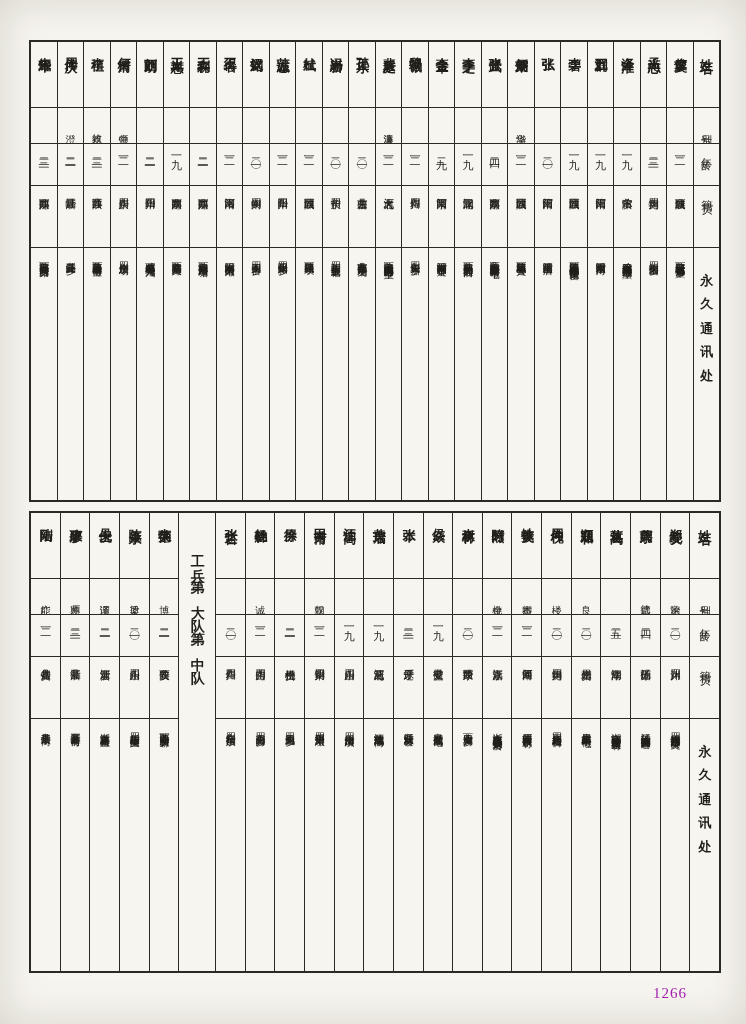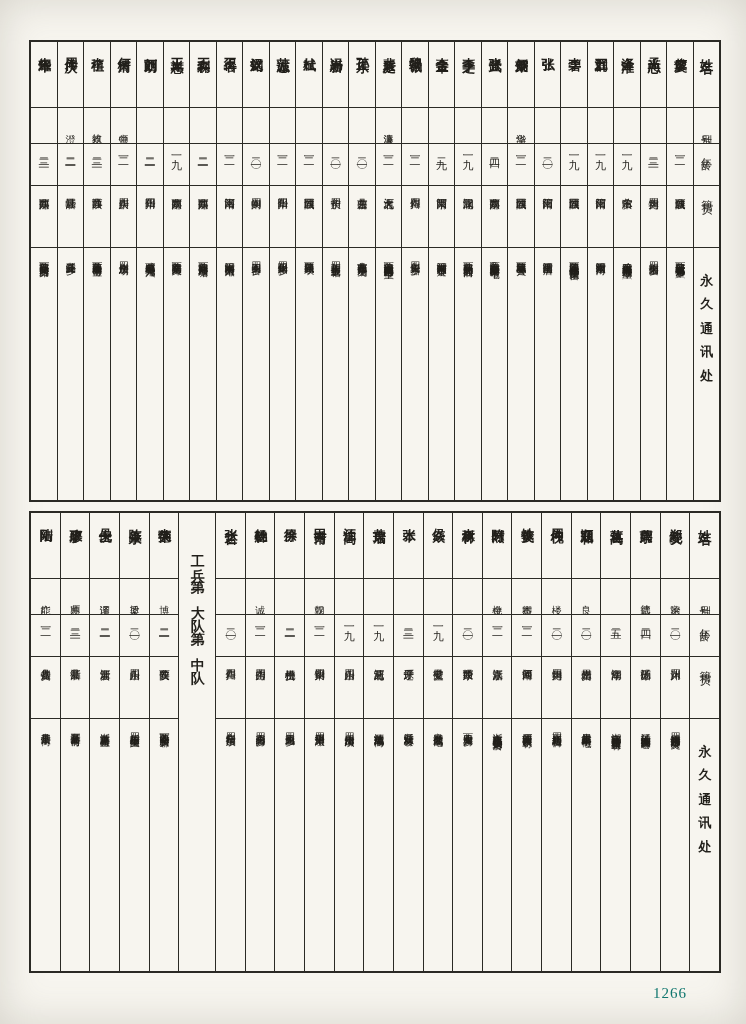--- a/index.html
+++ b/index.html
@@ -54,21 +54,21 @@
   .header-col .c-age .vt{font-size:11px;letter-spacing:2px;}
   .header-col .c-native .vt{font-size:12px;letter-spacing:4px;}
   .header-col .c-addr{padding-top:14px;}
   .header-col .c-addr .vt{font-size:13px;letter-spacing:24px;font-weight:bold;}
   
   .section-col{flex:1.25 1 0;}
   .section-col .cell{flex:1 1 auto;border-bottom:none;padding-top:30px;}
   .section-col .vt{font-size:14px;letter-spacing:13px;font-weight:bold;}
   .page-number{
     position:absolute;left:653px;top:985px;
-    font-size:15px;color:#0f766e;letter-spacing:1px;
+    font-size:15px;color:#a21caf;letter-spacing:1px;
   }
 </style>
 </head>
 <body>
 
 <div class="sheet">
   <div class="tables">
 
     <div class="rtable" id="table-top">
       <div class="col">

